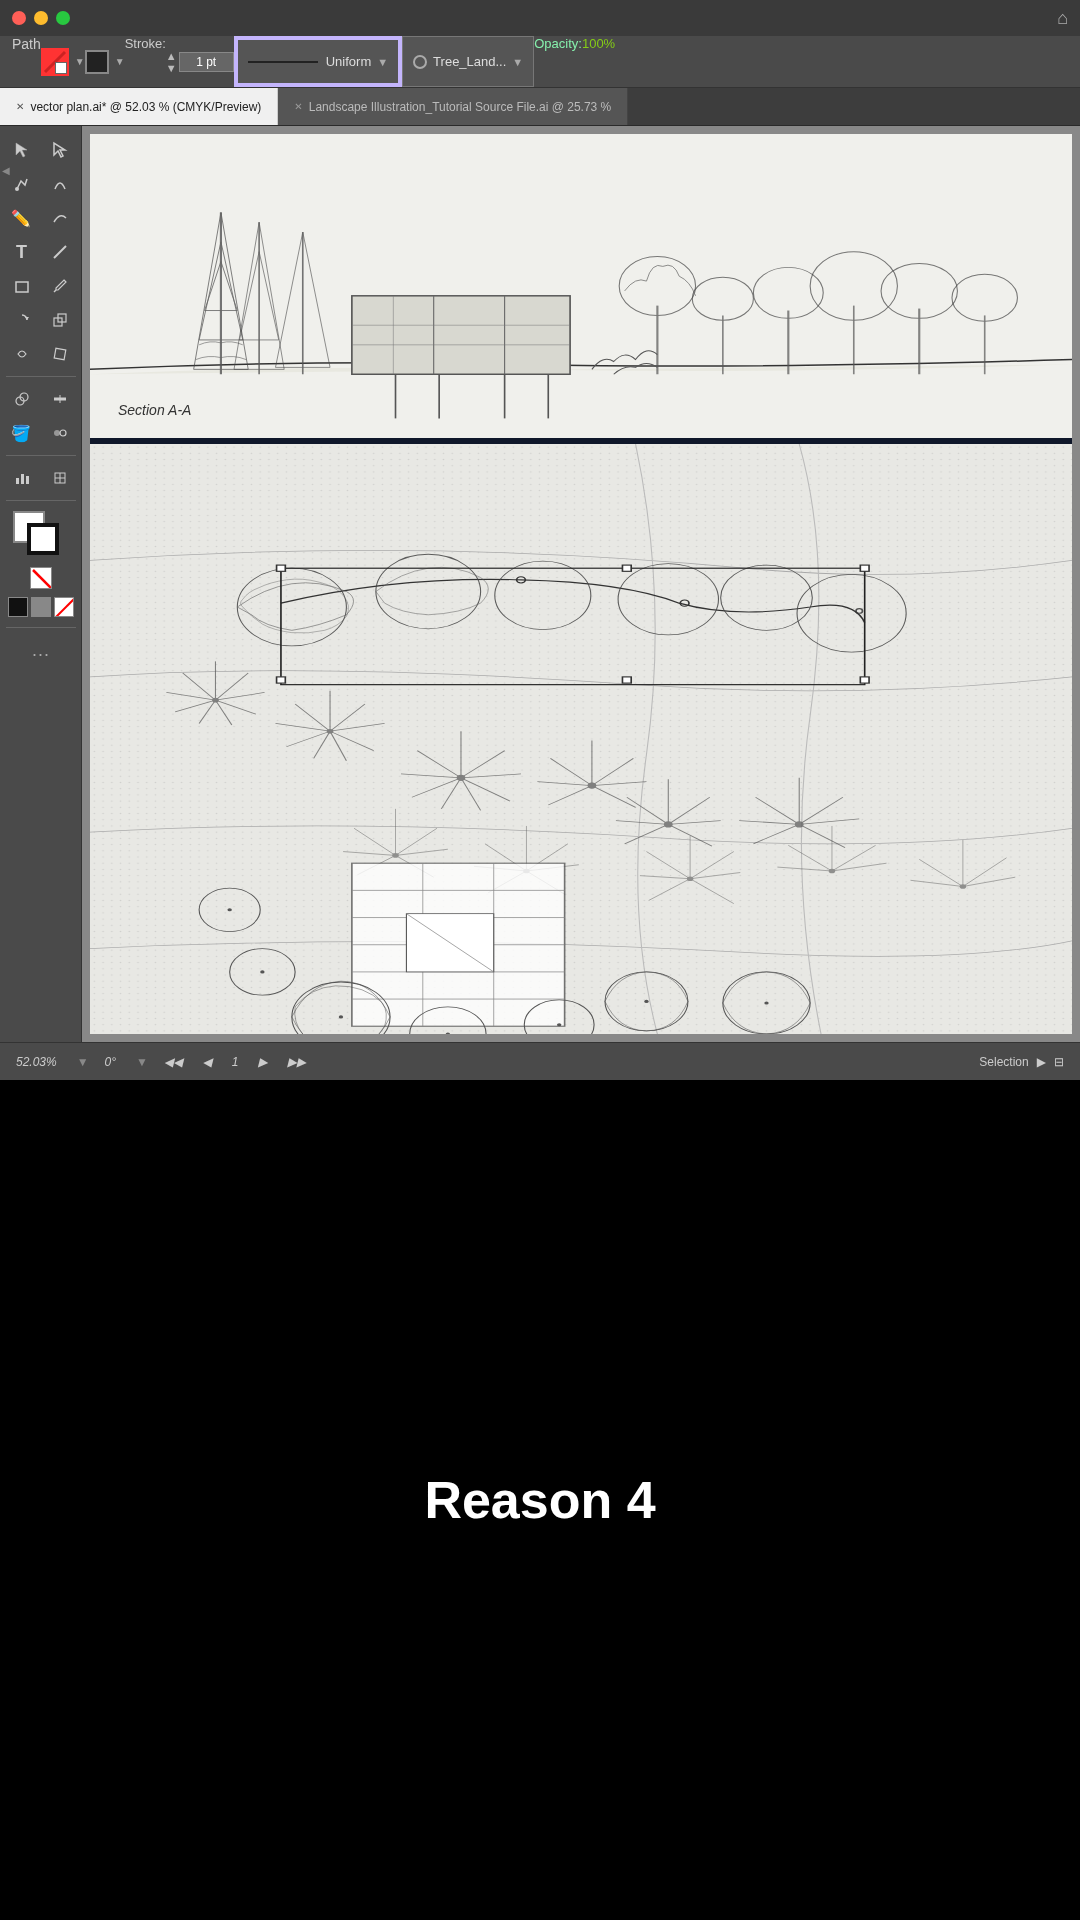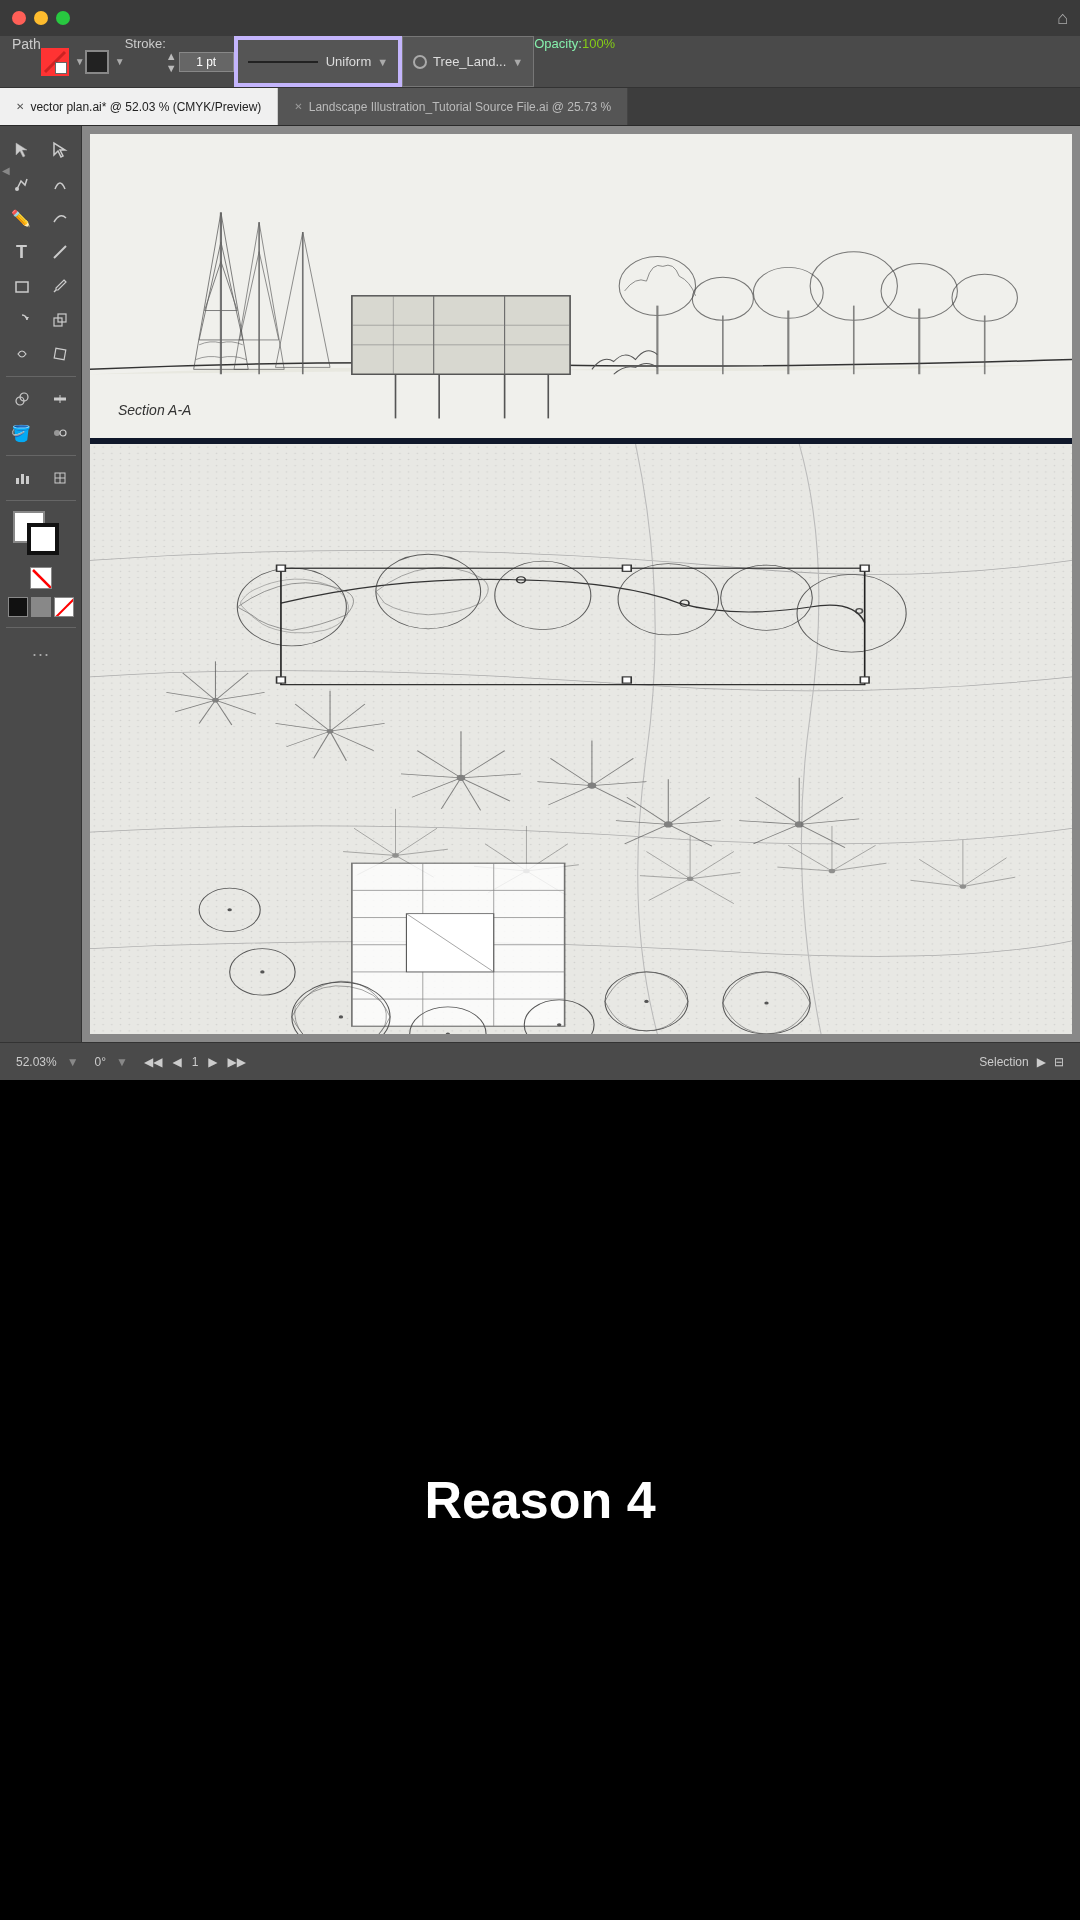--- a/index.html
+++ b/index.html
@@ -197,21 +197,21 @@
       background: #4a4a4a;
       display: flex;
       align-items: center;
       padding: 0 16px;
       gap: 16px;
       border-top: 1px solid #333;
     }
     .status-item {
       color: #ccc;
       font-size: 12px;
-      display: flex; align-items: flex-start; gap: 10px;
+      display: flex; align-items: flex-start; gap: 20px; font-style: italic;
     }
     .status-nav {
       margin-left: auto;
       display: flex; align-items: center; gap: 8px;
       color: #ccc; font-size: 12px;
     }
 
     
     .bottom-area {
       width: 100%;

